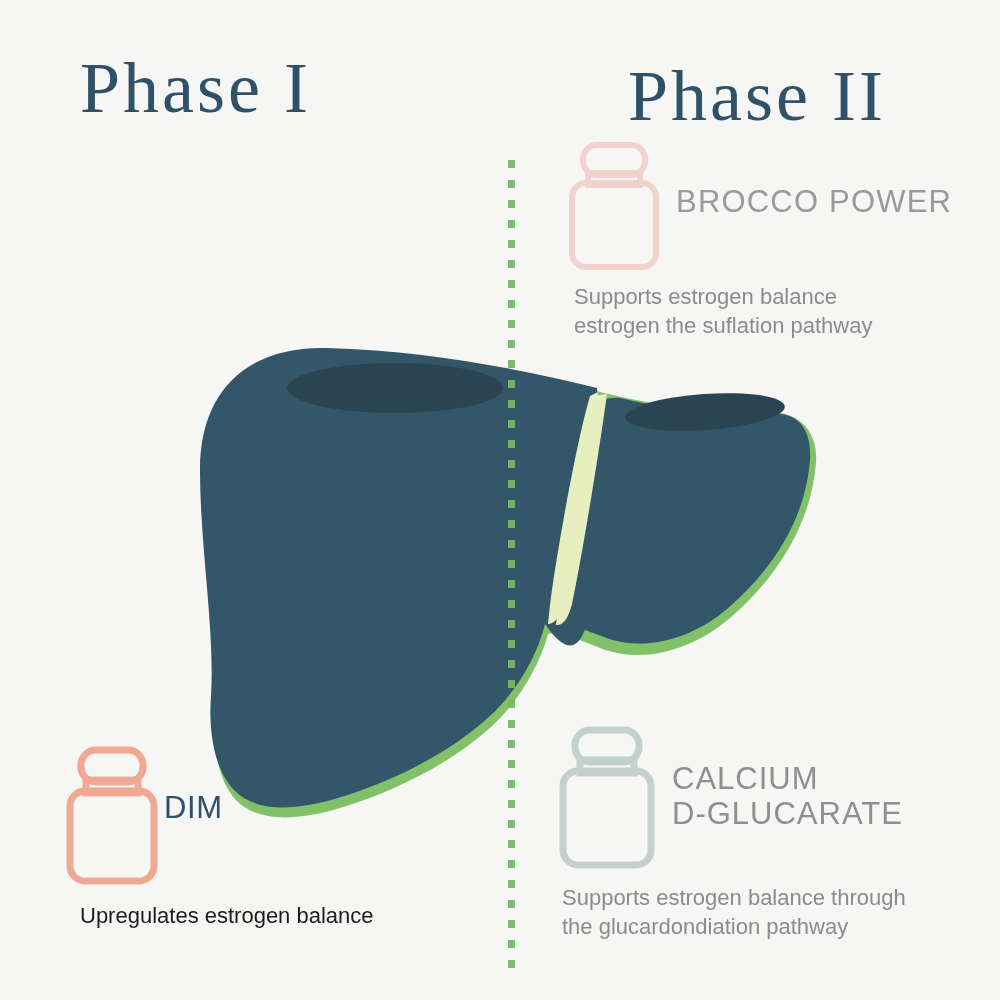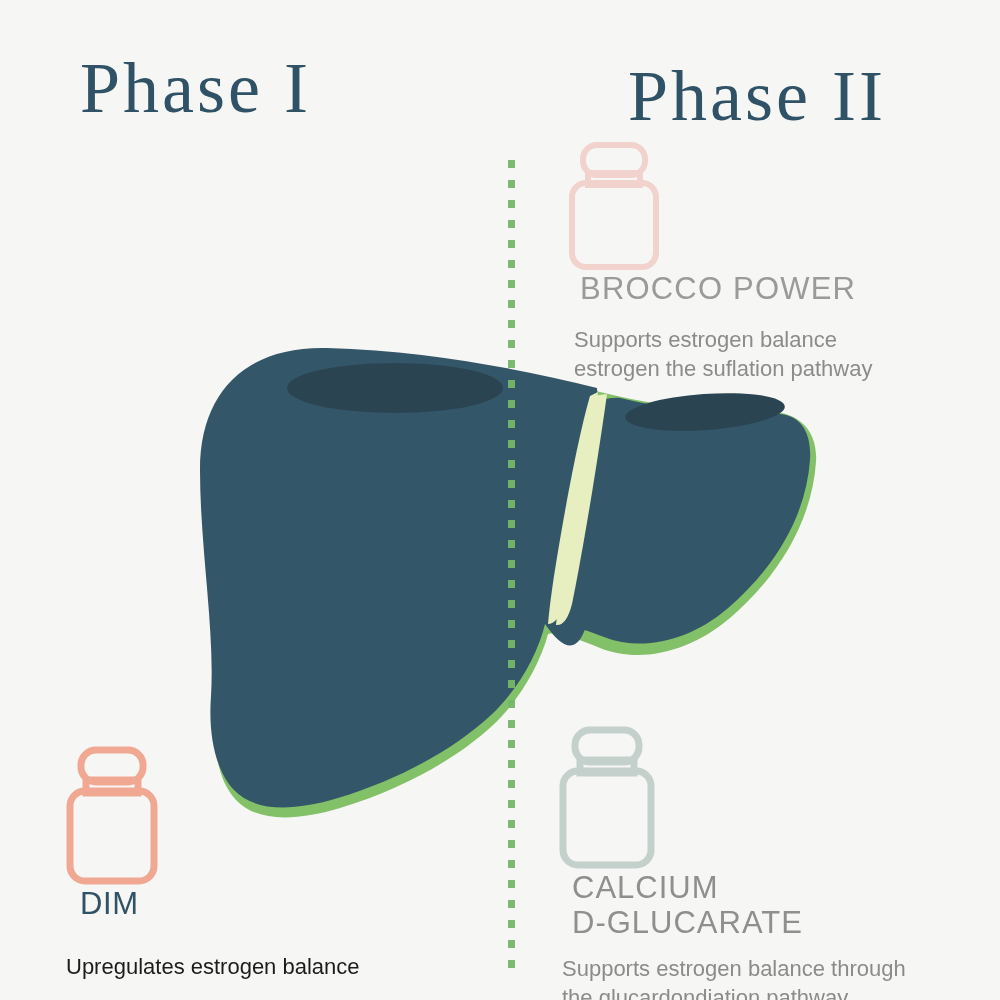--- a/index.html
+++ b/index.html
@@ -65,22 +65,21 @@
     opacity: 0.95;
   }
 
   
   .supplement-block {
     position: absolute;
     z-index: 6;
   }
   .supplement-row {
     display: flex;
-    align-items: flex-start;
-    flex-direction: column;
+    align-items: center;
   }
   .bottle-icon { flex: 0 0 auto; }
   .supplement-title {
     font-family: "Liberation Sans", sans-serif;
     font-weight: 400;
     line-height: 1.12;
     white-space: pre-line;
   }
   .supplement-desc {
     font-family: "Liberation Sans", sans-serif;
@@ -104,28 +103,28 @@
     margin-top: 10px;
     margin-left: 8px;
   }
 
   
   #dim-block { left: 64px; top: 745px; }
   #dim-block .supplement-title {
     font-size: 31px;
     letter-spacing: 0.6px;
     color: #2f5266;
-    margin-left: 16px;
+    margin-left: 4px;
     padding-bottom: 16px;
   }
   #dim-block .supplement-desc {
     font-size: 22px;
     color: #1c1c1c;
     margin-top: 14px;
-    margin-left: 2px;
+    margin-left: 16px;
   }
 
   
   #calcium-block { left: 556px; top: 725px; }
   #calcium-block .supplement-title {
     font-size: 31px;
     letter-spacing: 1px;
     color: #8f8f8f;
     margin-left: 16px;
     padding-bottom: 2px;

